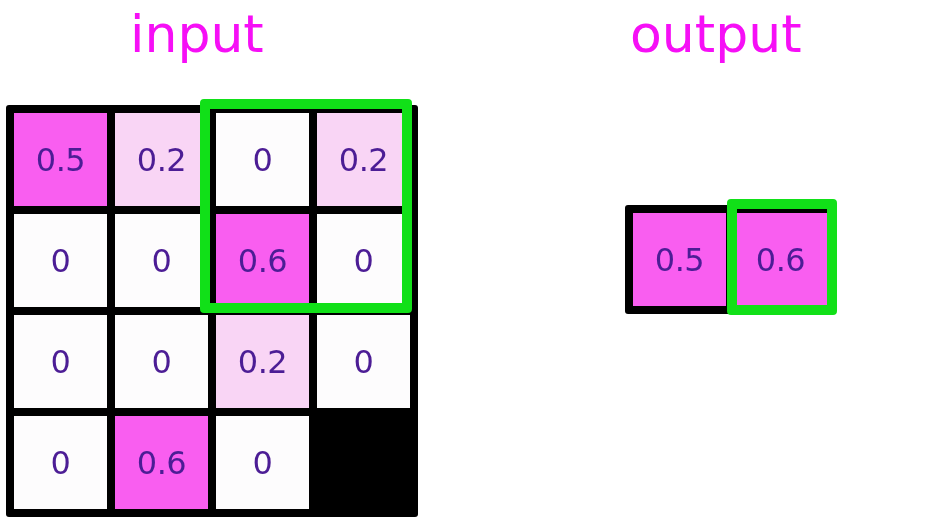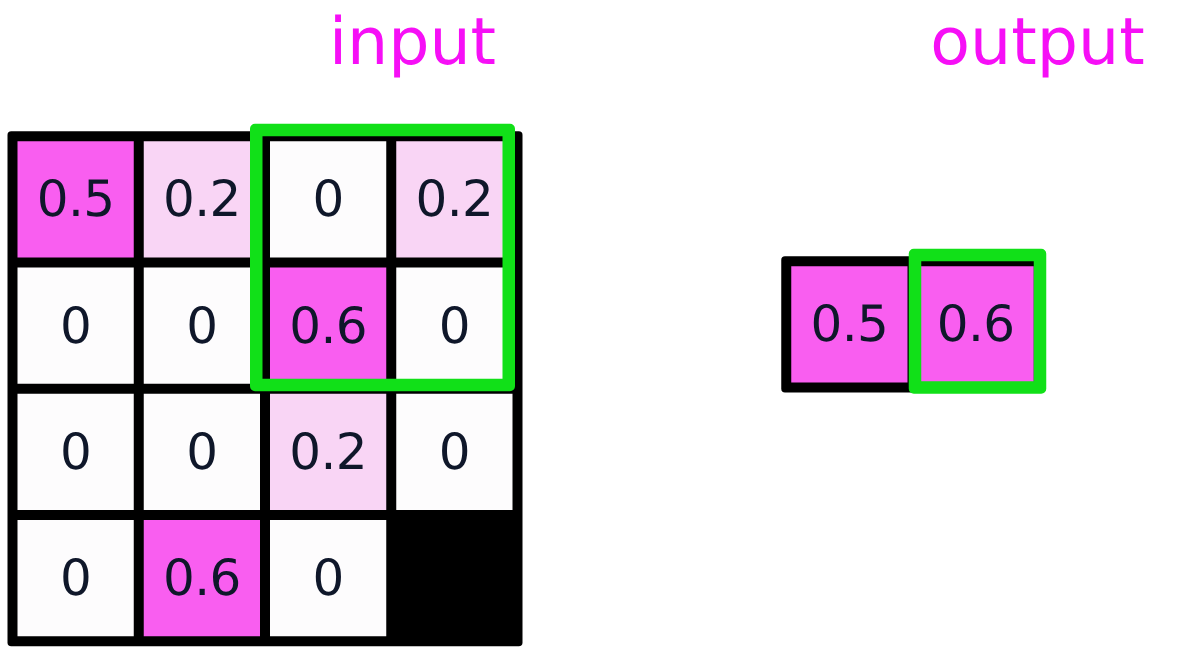--- a/index.html
+++ b/index.html
@@ -24,21 +24,21 @@
   }
 
   
   .title {
     position: absolute;
     font-size: 52px;
     line-height: 1;
     font-weight: 400;
     color: #f60ff6;
     white-space: nowrap;
-    text-align: center;
+    text-align: left;
   }
   #title-input {
     left: 130px;
     top: 8px;
     width: 400px;
   }
   #title-output {
     left: 630px;
     top: 8px;
     width: 400px;
@@ -67,23 +67,23 @@
     top: 205px;
     grid-template-columns: repeat(2, 93px);
     grid-template-rows: repeat(1, 93px);
   }
 
   .cell {
     position: relative;
     display: flex;
     align-items: center;
     justify-content: center;
-    font-size: 40px;
+    font-size: 32px;
     line-height: 1;
-    color: #0f172a;
+    color: #4c1d95;
     letter-spacing: -0.5px;
     background: #fdfcfd;
     user-select: none;
   }
 
   
   .green-box {
     position: absolute;
     border: 10px solid #11e018;
     box-sizing: border-box;

